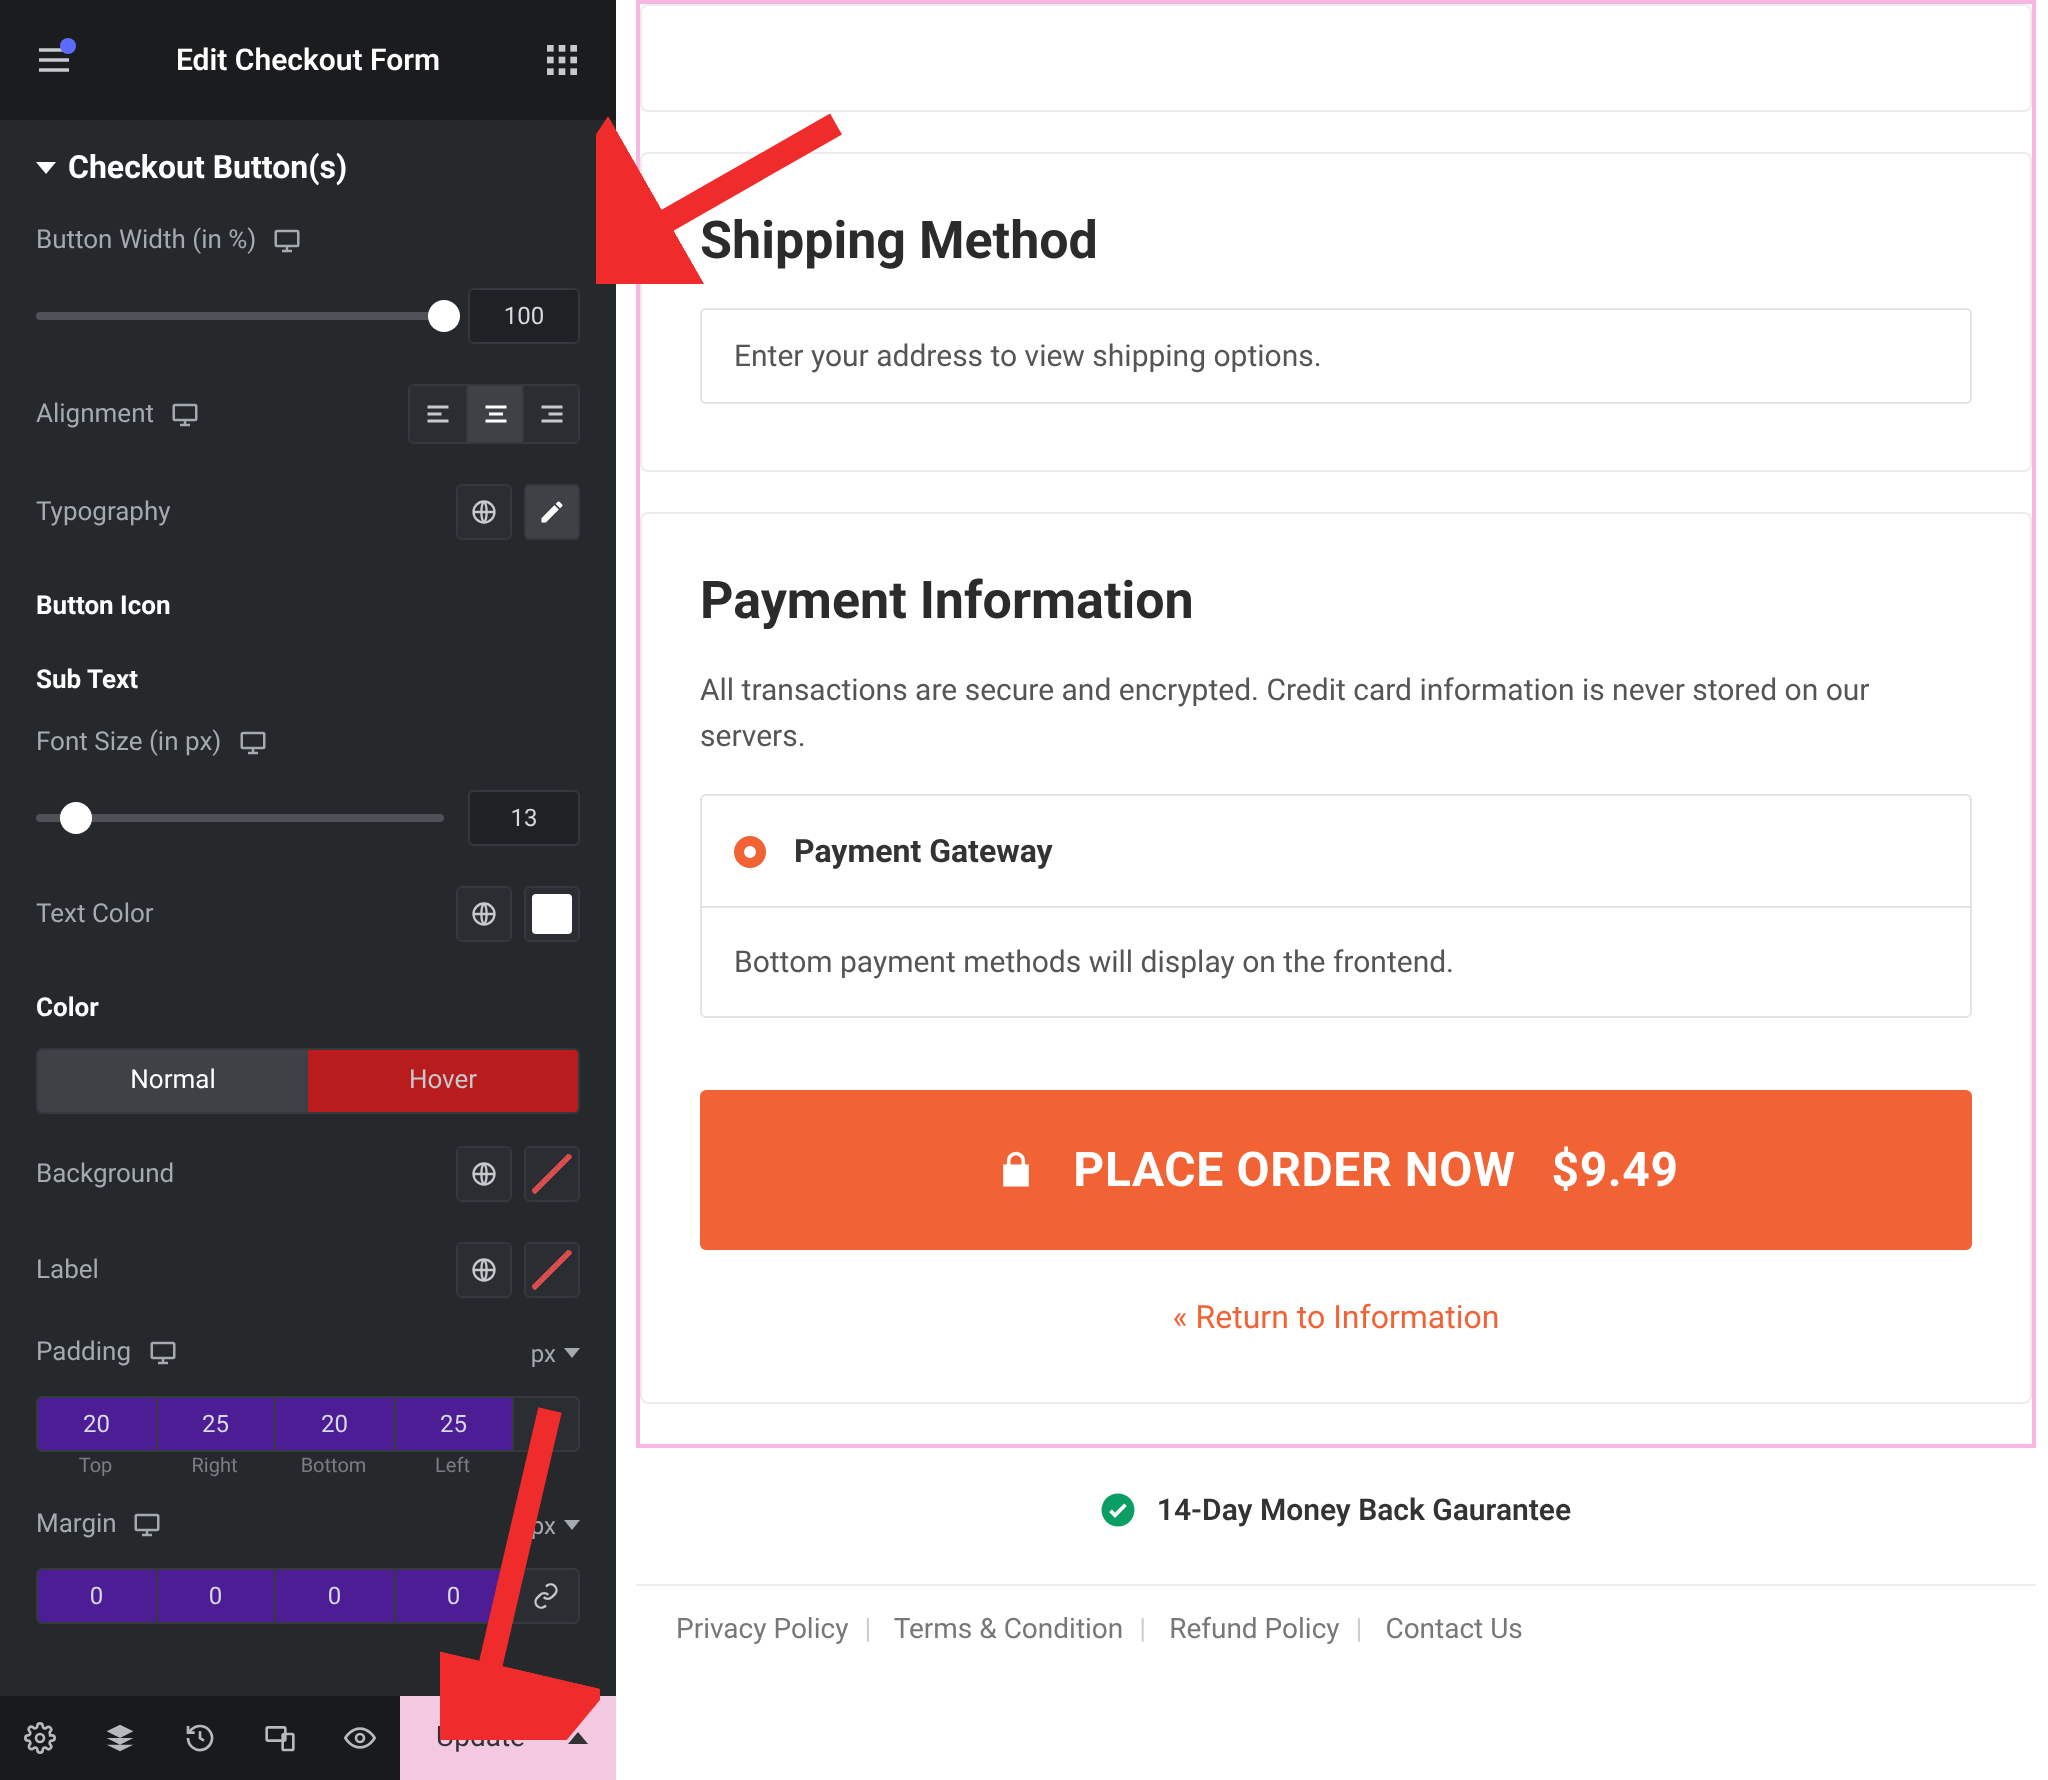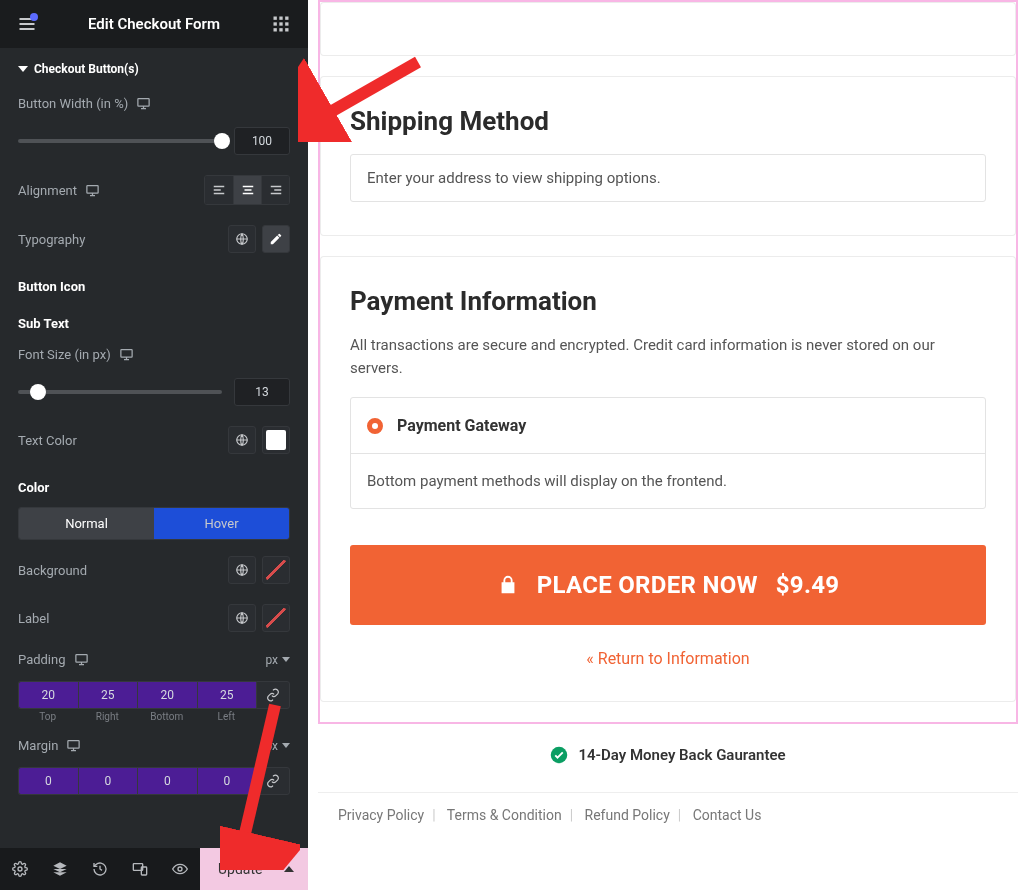--- a/index.html
+++ b/index.html
@@ -2,31 +2,31 @@
 <html><head>
 <meta charset="utf-8">
 <style>
 * { box-sizing: border-box; margin: 0; padding: 0; font-family: -apple-system, BlinkMacSystemFont, "Segoe UI", Roboto, Arial, sans-serif; }
 html, body { width: 1024px; height: 890px; overflow: hidden; background: #f1f1f1; }
 
 .app { display: flex; width: 100%; height: 100%; }
 
 
 .panel { width: 308px; height: 100%; background: #26292c; color: #d5dadf; display: flex; flex-direction: column; position: relative; }
-.panel-header { height: 48px; background: #1a1c1e; display: flex; align-items: center; justify-content: space-between; padding: 0 14px; color: #fff; }
+.panel-header { height: 60px; background: #1a1c1e; display: flex; align-items: center; justify-content: space-between; padding: 0 14px; color: #fff; }
 .panel-header .title { font-size: 15px; font-weight: 600; }
 .icon-btn { width: 26px; height: 26px; display: flex; align-items: center; justify-content: center; cursor: pointer; color: #c7c9cc; position: relative; }
 .icon-btn svg { width: 20px; height: 20px; }
 .dot { position: absolute; top: 2px; right: 2px; width: 8px; height: 8px; border-radius: 50%; background: #5c6bff; }
 
 .panel-body { flex: 1; overflow: auto; padding: 0 0 10px 0; }
 .panel-body::-webkit-scrollbar { width: 6px; }
 .panel-body::-webkit-scrollbar-thumb { background: #4a4d52; border-radius: 3px; }
 
-.section-head { display:flex; align-items:center; gap:6px; padding: 14px 18px 10px; font-size: 12px; font-weight: 700; color:#fff; cursor:pointer; }
+.section-head { display:flex; align-items:center; gap:6px; padding: 14px 18px 10px; font-size: 16px; font-weight: 700; color:#fff; cursor:pointer; }
 .section-head .caret { width:0; height:0; border-left:5px solid transparent; border-right:5px solid transparent; border-top:6px solid #fff; }
 
 .row { display:flex; align-items:center; justify-content:space-between; padding: 10px 18px; font-size: 13px; color:#a4aab0; }
 .row .label { display:flex; align-items:center; gap:8px; }
 .row .ctrls { display:flex; align-items:center; gap:6px; }
 
 .mini-icon { width:15px; height:15px; color:#a4aab0; display:inline-flex; }
 .mini-icon svg { width:100%; height:100%; }
 
 .sub-heading { padding: 16px 18px 6px; font-size: 13px; font-weight: 700; color:#fff; }
@@ -40,21 +40,21 @@
 .seg { width:28px; height:28px; display:flex; align-items:center; justify-content:center; background:#2a2d31; color:#c7c9cc; cursor:pointer; border-left:1px solid #35383c; }
 .seg:first-child { border-left:none; }
 .seg.active { background:#3e4146; color:#fff; }
 
 .ctrl-box { width:28px; height:28px; display:flex; align-items:center; justify-content:center; background:#2a2d31; border:1px solid #35383c; border-radius:3px; color:#c7c9cc; cursor:pointer; }
 .ctrl-box.active { background:#3e4146; color:#fff; }
 .swatch { width:20px; height:20px; background:#fff; border-radius:2px; }
 .swatch.none { background:linear-gradient(135deg, transparent 45%, #d84c4c 45%, #d84c4c 55%, transparent 55%), #2a2d31; }
 
 .tabs { display:flex; margin: 6px 18px 6px; border:1px solid #35383c; border-radius:3px; overflow:hidden; }
-.tab { flex:1; text-align:center; font-size:13px; padding:8px 0; background:#1d4ed8; color:#c7c9cc; cursor:pointer; }
+.tab { flex:1; text-align:center; font-size:13px; padding:8px 0; background:#b91c1c; color:#c7c9cc; cursor:pointer; }
 .tab.active { background:#3e4146; color:#fff; }
 
 .dim-row { display:flex; align-items:center; gap:0; padding: 4px 18px 2px; }
 .dim-cell { flex:1; }
 .dim-input { width:100%; height:28px; background:#4c1d95; border:1px solid #35383c; border-right:none; color:#d5dadf; font-size:12px; text-align:center; }
 .dim-link { width:34px; height:28px; display:flex; align-items:center; justify-content:center; background:#2a2d31; border:1px solid #35383c; border-radius:0 3px 3px 0; color:#c7c9cc; }
 .dim-labels { display:flex; padding:0 18px 6px; font-size:10px; color:#7a7e84; }
 .dim-labels span { flex:1; text-align:center; }
 .dim-labels .spacer { width:34px; flex:none; }
 

